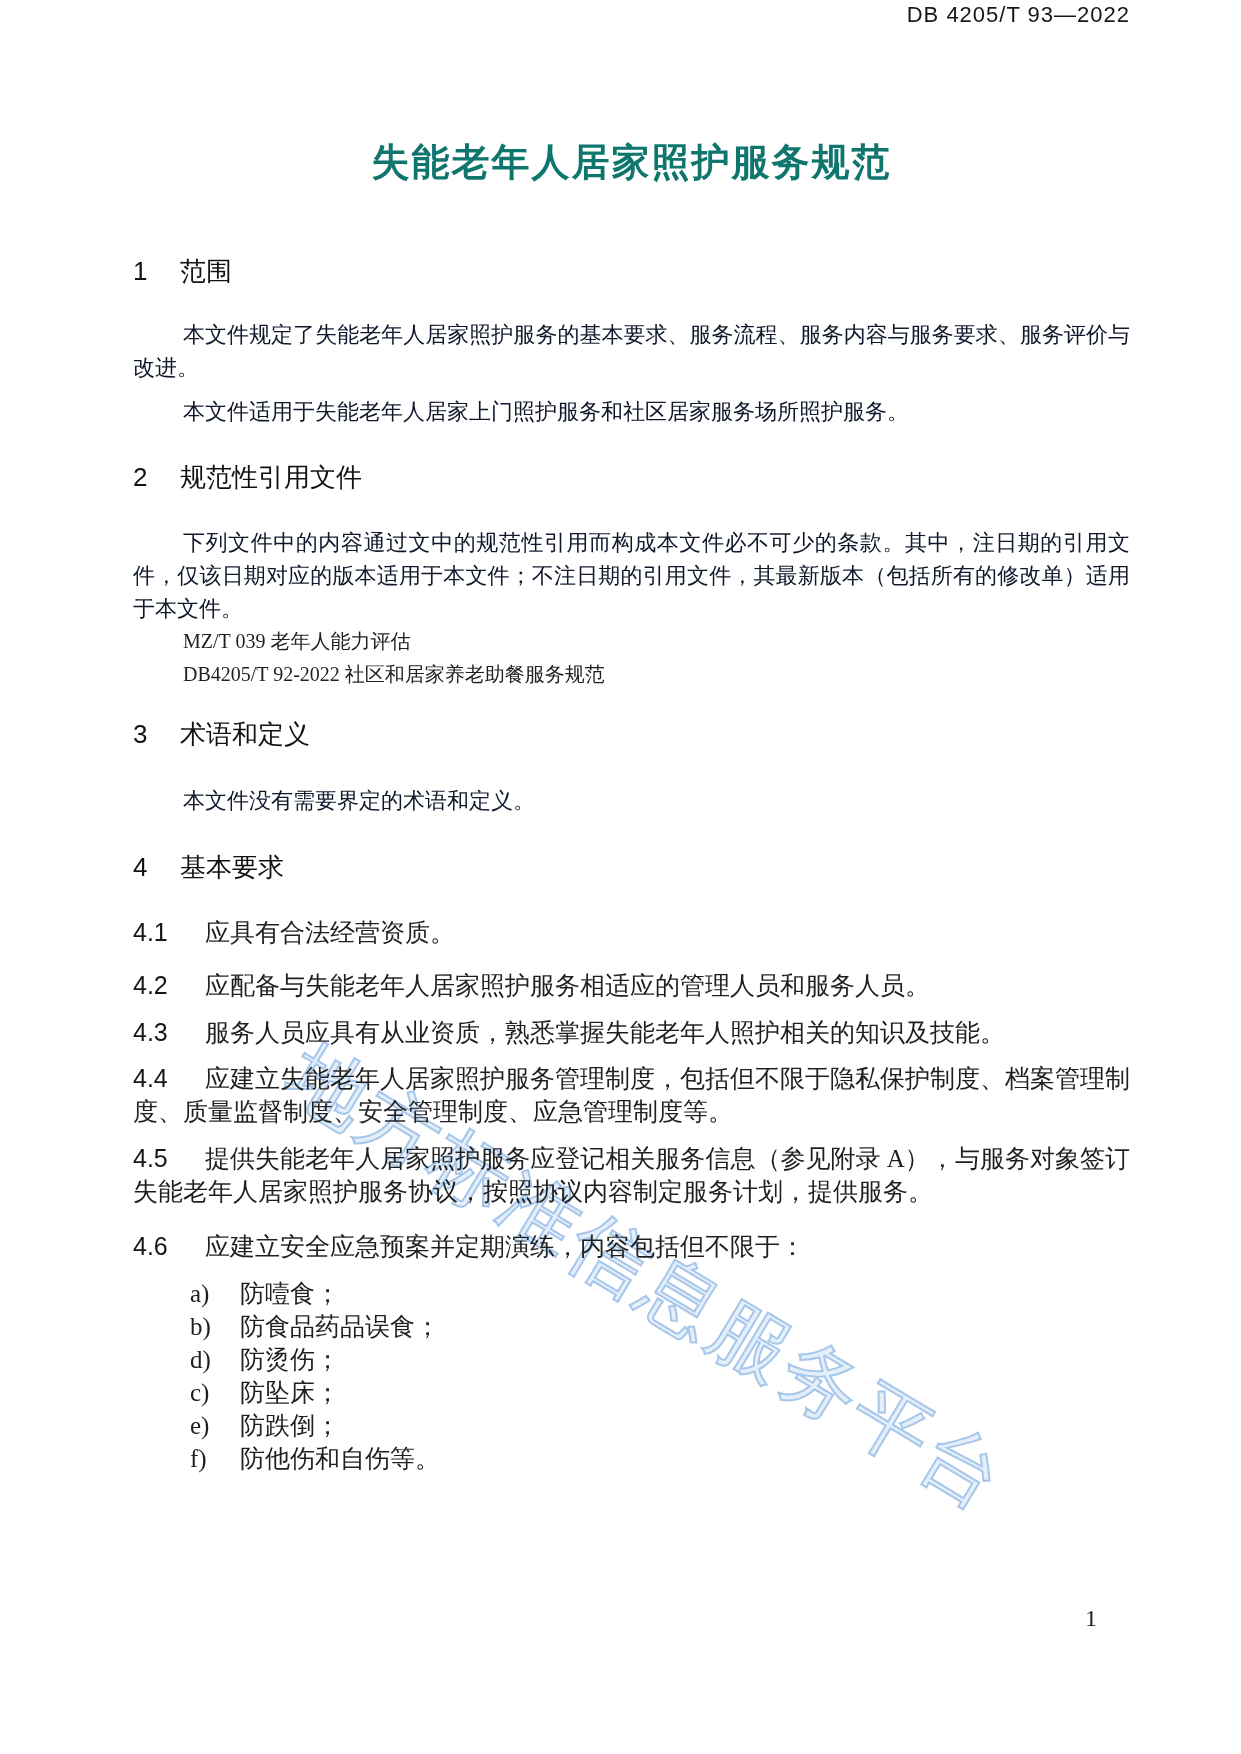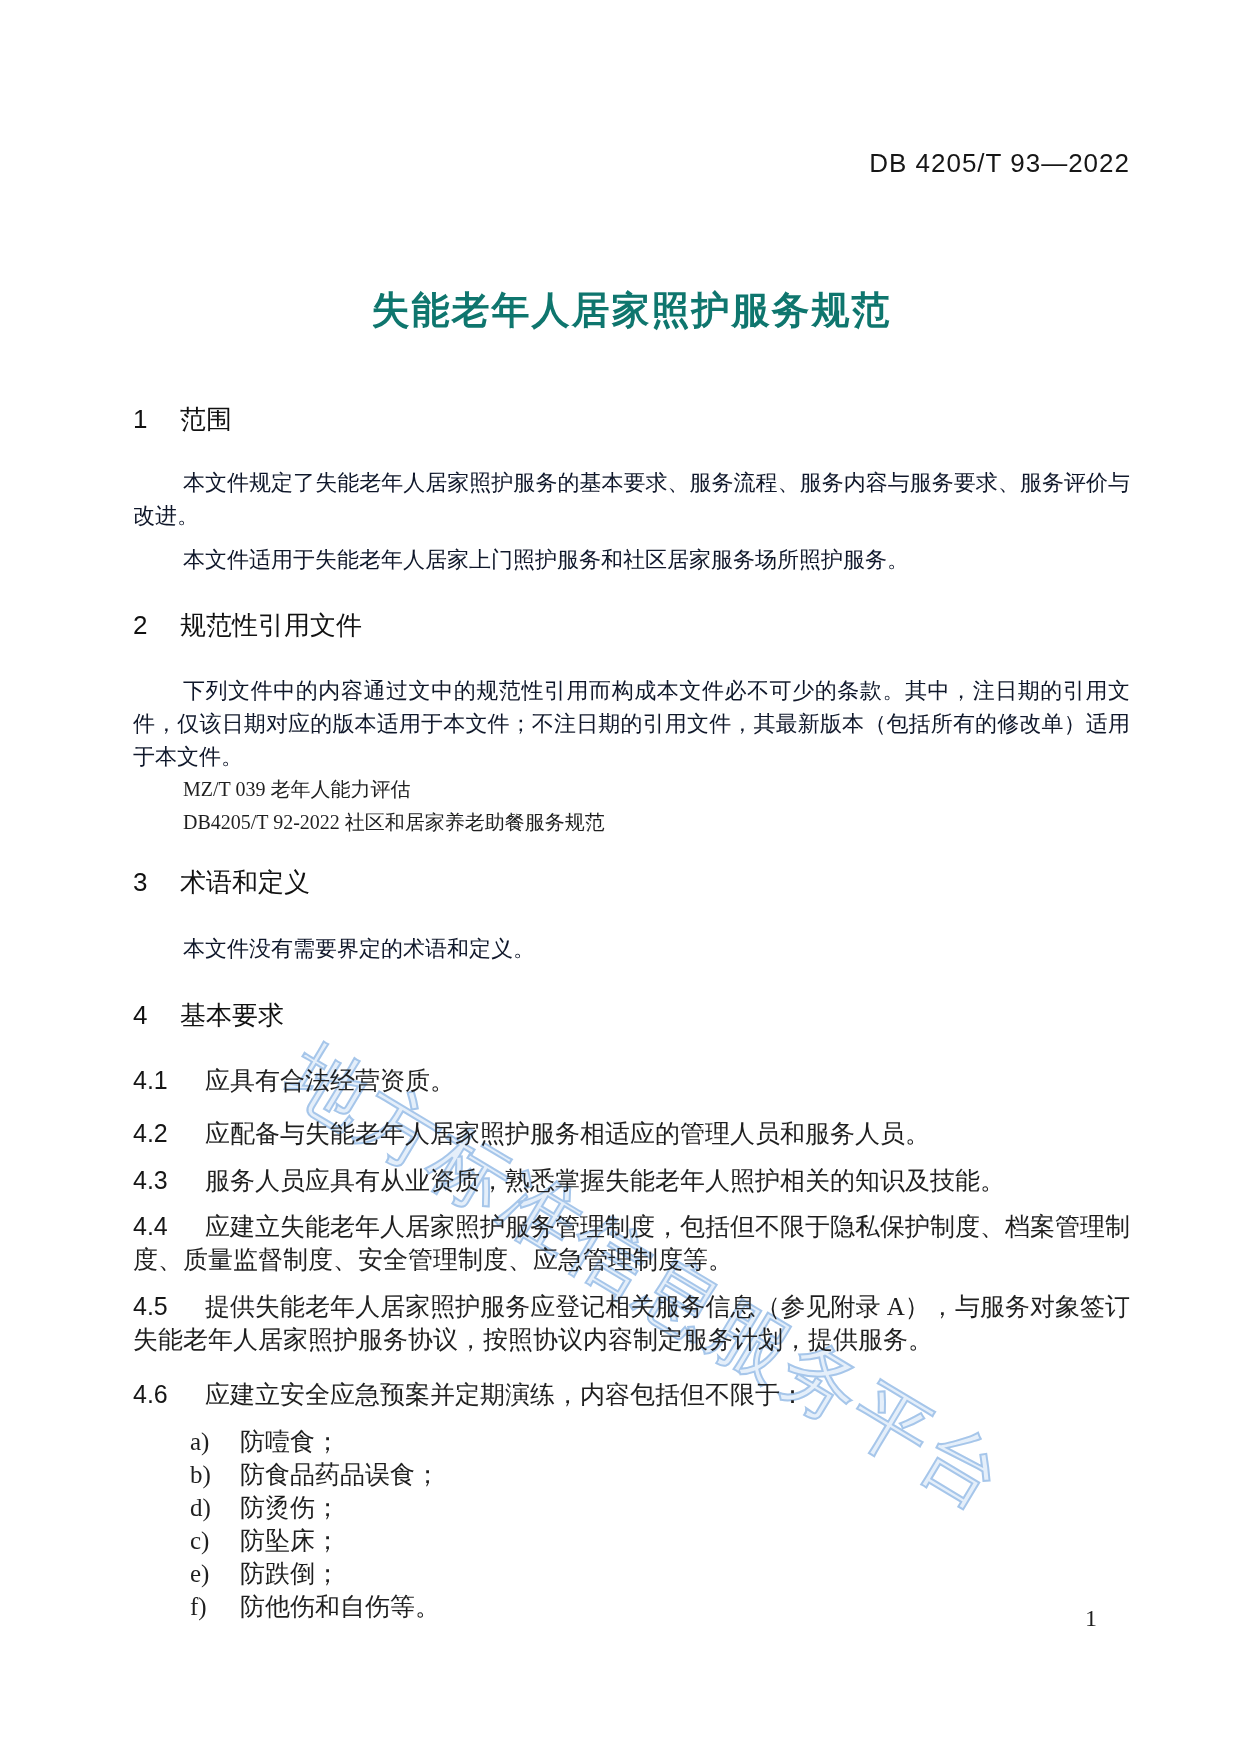--- a/index.html
+++ b/index.html
@@ -16,24 +16,23 @@
     font-family: "Liberation Serif", "DejaVu Serif", serif;
     color: #1f1f1f;
   }
   .content {
     position: relative;
     z-index: 2;
     padding: 0 111px 0 133px;
   }
   
   .doc-code {
-    margin-top: 148px;
     text-align: right;
     font-family: "Liberation Sans", "DejaVu Sans", sans-serif;
-    font-size: 26px;
+    font-size: 22px;
     font-weight: 500;
     letter-spacing: 1px;
     line-height: 30px;
     color: #161616;
   }
   
   .doc-title {
     margin: 104px 0 0 0;
     text-align: center;
     font-family: "Liberation Sans", "DejaVu Sans", sans-serif;

